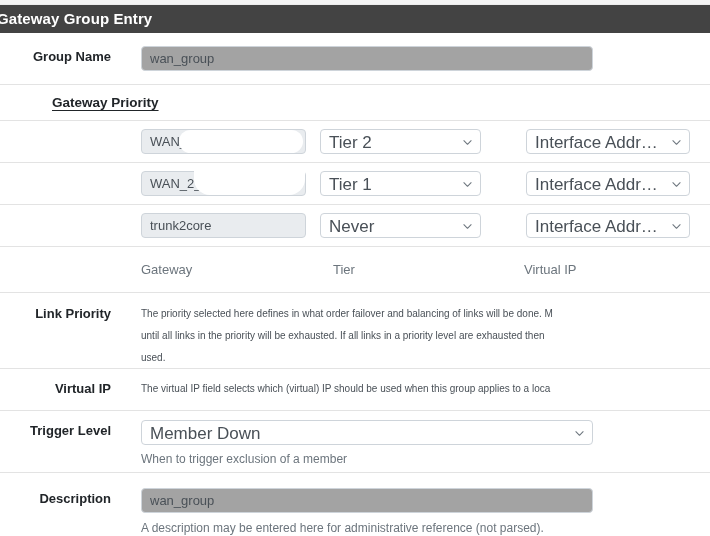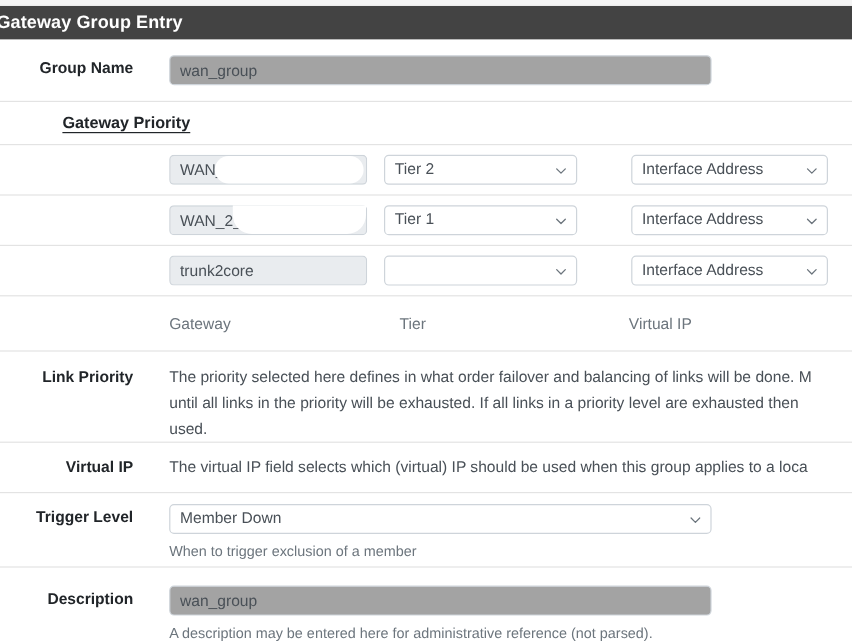--- a/index.html
+++ b/index.html
@@ -123,21 +123,21 @@
   }
 
   
   .select {
     box-sizing: border-box;
     position: relative;
     height: 25px;
     background: #ffffff;
     border: 1px solid #ced4da;
     border-radius: 4px;
-    font-size: 13px;
+    font-size: 17px;
     color: #495057;
     display: block;
   }
   .select .sel-text {
     position: absolute;
     left: 8px;
     top: 3px;
     white-space: nowrap;
     overflow: hidden;
     text-overflow: ellipsis;
@@ -210,21 +210,21 @@
   }
 
   
   .help-text {
     font-size: 12px;
     color: #6c757d;
     line-height: 20px;
     white-space: nowrap;
   }
   .para {
-    font-size: 13px;
+    font-size: 10px;
     color: #495057;
     line-height: 22px;
   }
   .para .pline { white-space: nowrap; }
 
   .clip { overflow: hidden; }
 </style>
 </head>
 <body>
 
@@ -302,20 +302,21 @@
         </div>
       </div>
     </div>
 
     <div class="row sep gw-row">
       <div class="gw-cell-name clip">
         <input class="text-input gw readonly" type="text" readonly="" value="trunk2core" style="">
       </div>
       <div class="gw-cell-tier">
         <div class="select tier">
+          <span class="sel-text">Never</span>
           <span class="chev">
             <svg viewBox="0 0 10 10" width="9" height="9">
               <path d="M1 3 L5 7 L9 3" fill="none" stroke="#6c757d" stroke-width="1.2" stroke-linecap="round" stroke-linejoin="round"></path>
             </svg>
           </span>
         </div>
       </div>
       <div class="gw-cell-vip">
         <div class="select vip">
           <span class="sel-text">Interface Address</span>

